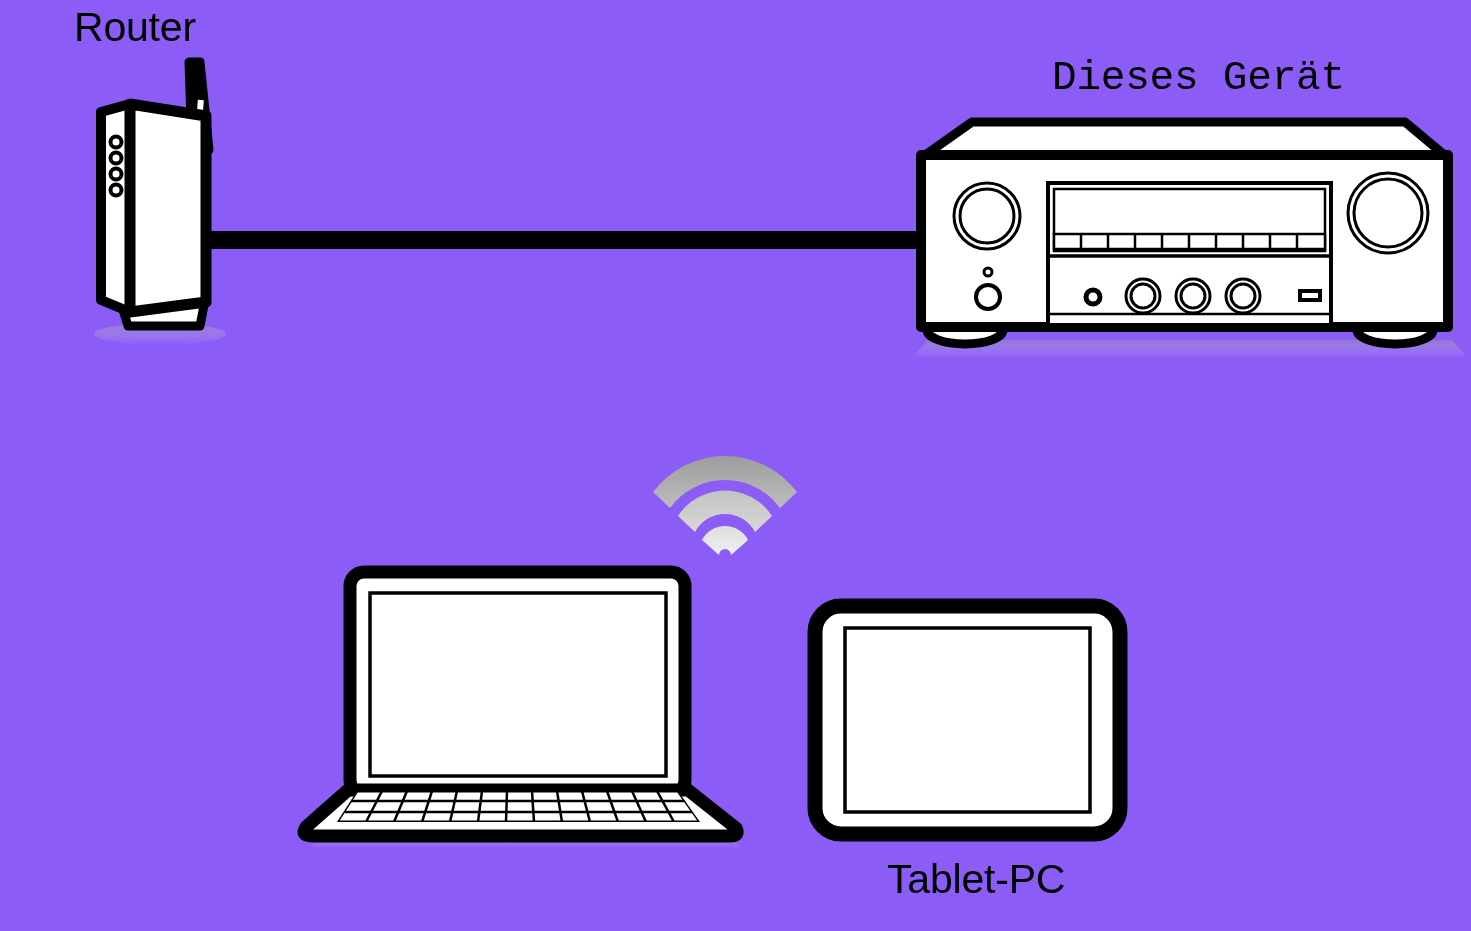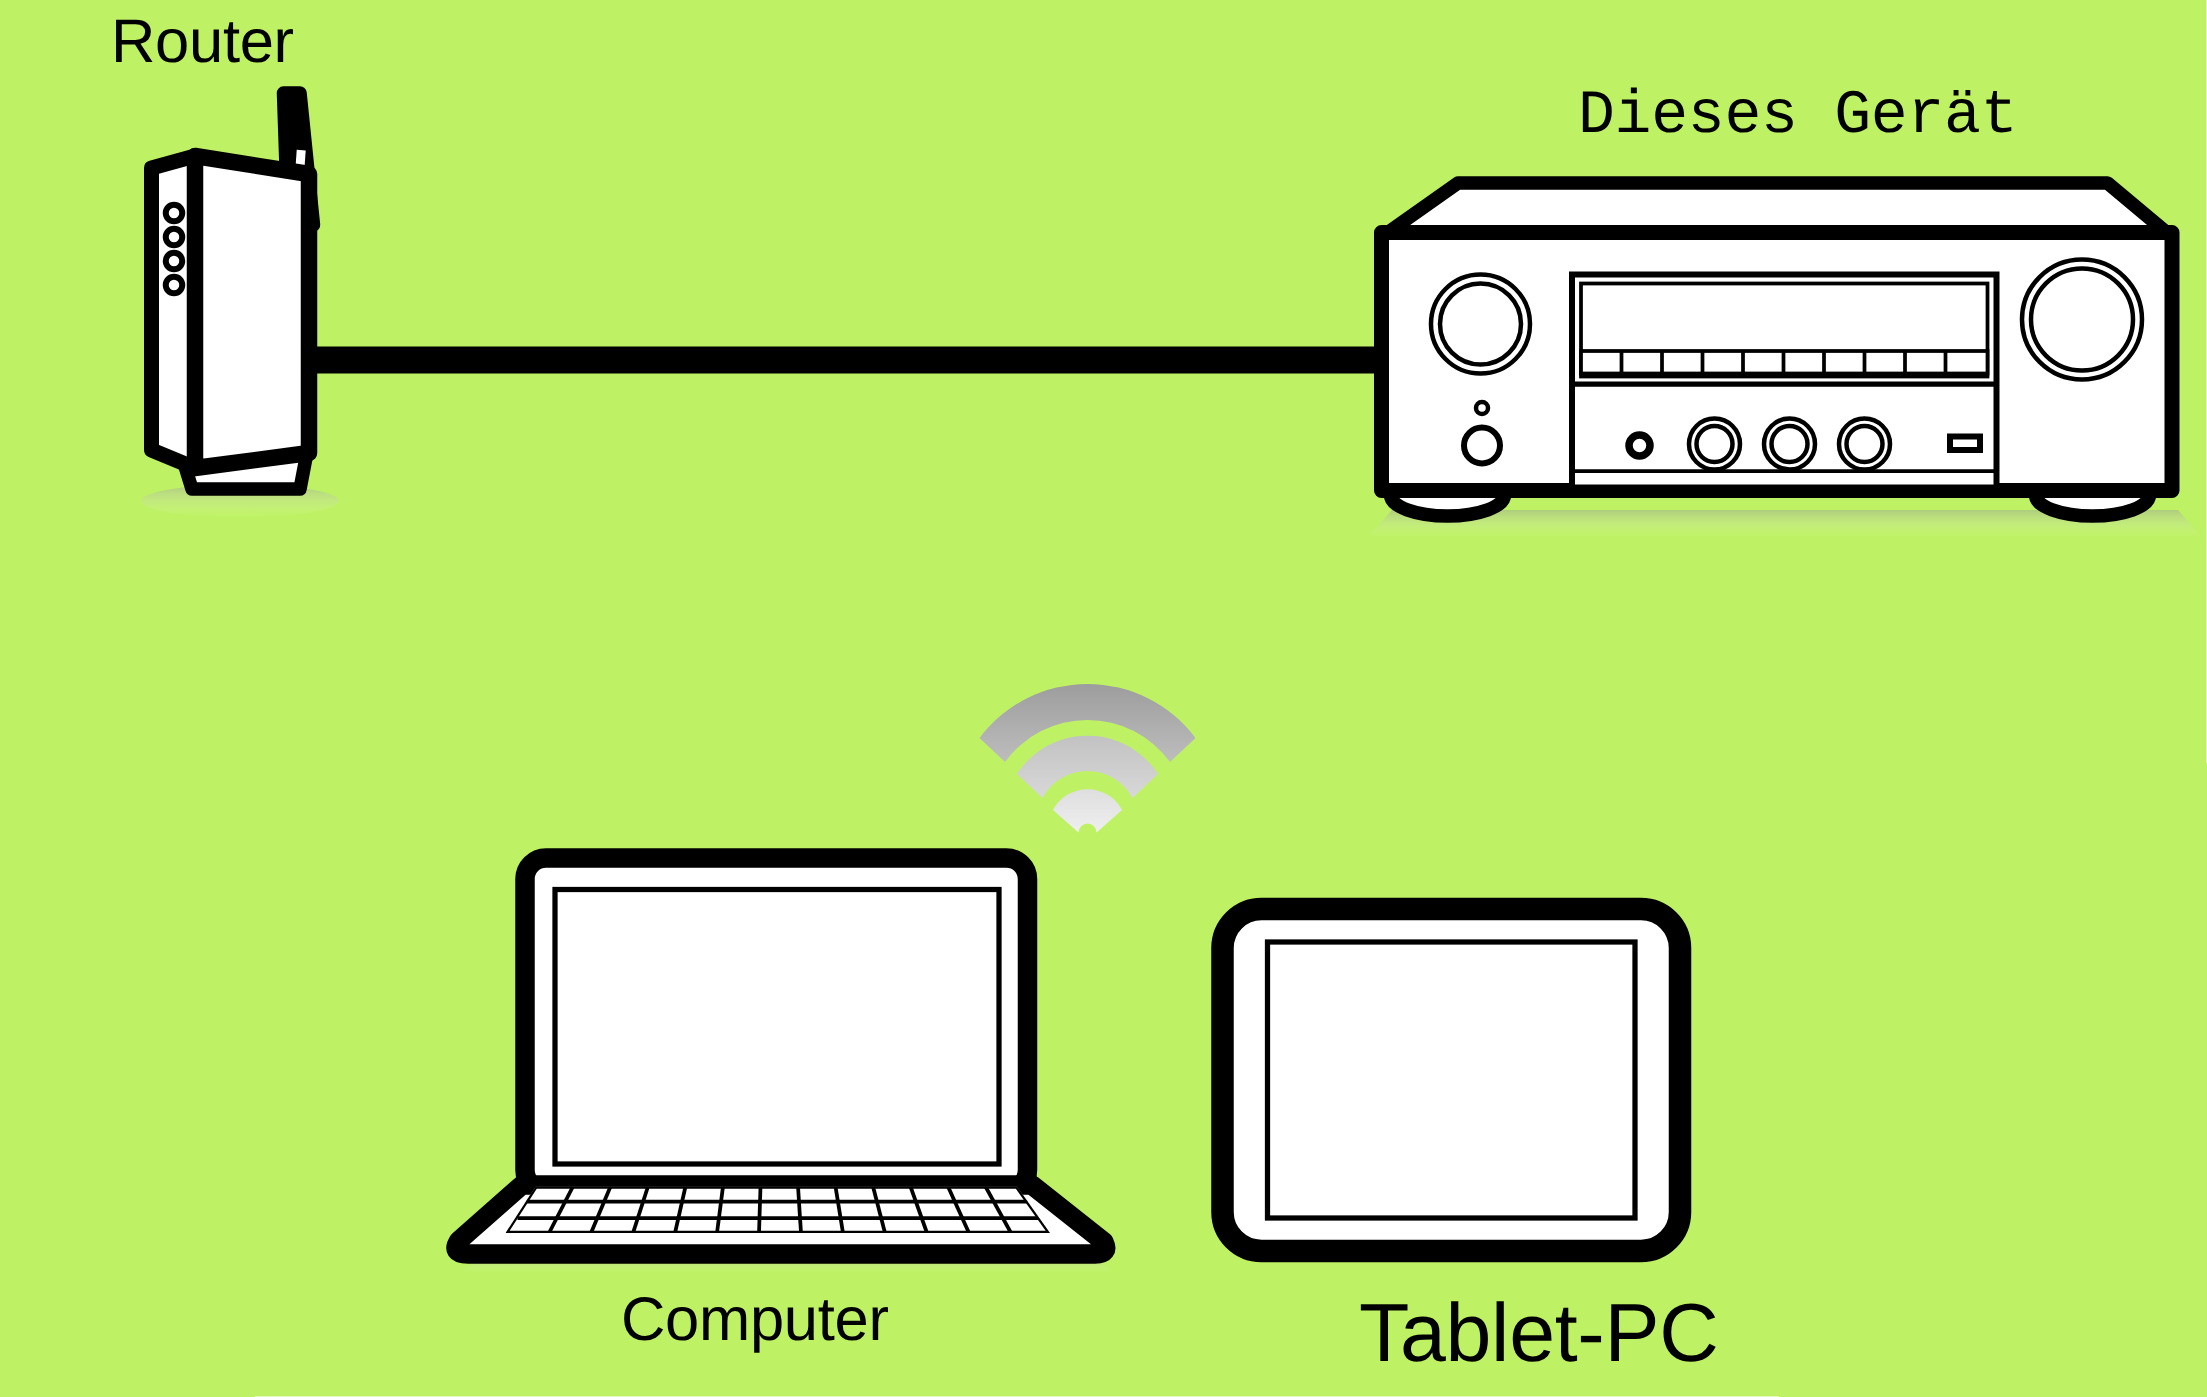--- a/index.html
+++ b/index.html
@@ -8,42 +8,42 @@
     padding: 0;
     background: #ffffff;
   }
   body {
     font-family: "Liberation Sans", "DejaVu Sans", sans-serif;
   }
   #canvas {
     position: relative;
     width: 1471px;
     height: 931px;
-    background: #bef264;
+    background: #8b5cf6;
     overflow: hidden;
   }
   #diagram-svg {
     position: absolute;
     top: 0;
     left: 0;
     width: 1471px;
     height: 931px;
   }
   .lbl {
     position: absolute;
     font-family: "Liberation Sans", "DejaVu Sans", sans-serif;
     color: #000000;
     white-space: nowrap;
     font-weight: 400;
     letter-spacing: -0.2px;
   }
   #label-router   { left: 74px;   top: 4px;   font-size: 41px; }
   #label-receiver { left: 1052px; top: 55px;  font-size: 41px; font-family: Liberation Mono, monospace; }
   #label-computer { left: 414px;  top: 856px; font-size: 41px; }
-  #label-tablet   { left: 906px;  top: 856px; font-size: 55px; }
+  #label-tablet   { left: 887px;  top: 856px; font-size: 41px; }
 </style>
 </head>
 <body>
 
 <div id="canvas">
 
   <svg id="diagram-svg" viewBox="0 0 1471 931">
     <defs>
       <linearGradient id="shadowGrad" x1="0" y1="0" x2="0" y2="1">
         <stop offset="0%" stop-color="#9a9a9a" stop-opacity="0.85"></stop>
@@ -198,16 +198,15 @@
 
     <g>
       <rect x="815" y="606" width="305" height="228" rx="26" ry="26" fill="#ffffff" stroke="#000000" stroke-width="15"></rect>
       <rect x="845" y="628" width="245" height="184" fill="#ffffff" stroke="#000000" stroke-width="3.5"></rect>
     </g>
 
   </svg>
 
   <div class="lbl" id="label-router">Router</div>
   <div class="lbl" id="label-receiver">Dieses Gerät</div>
-  <div class="lbl" id="label-computer">Computer</div>
   <div class="lbl" id="label-tablet">Tablet-PC</div>
 
 </div>
 
 </body></html>

